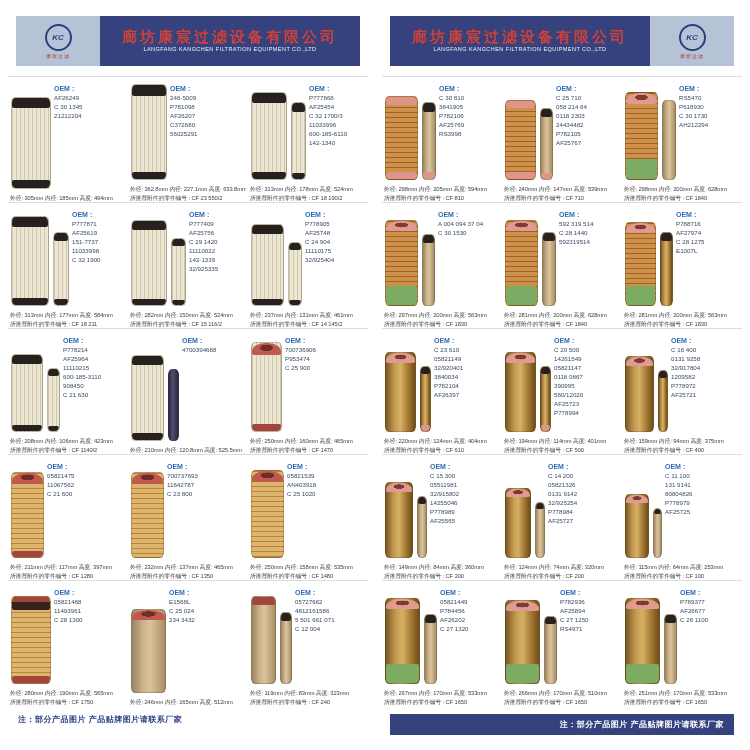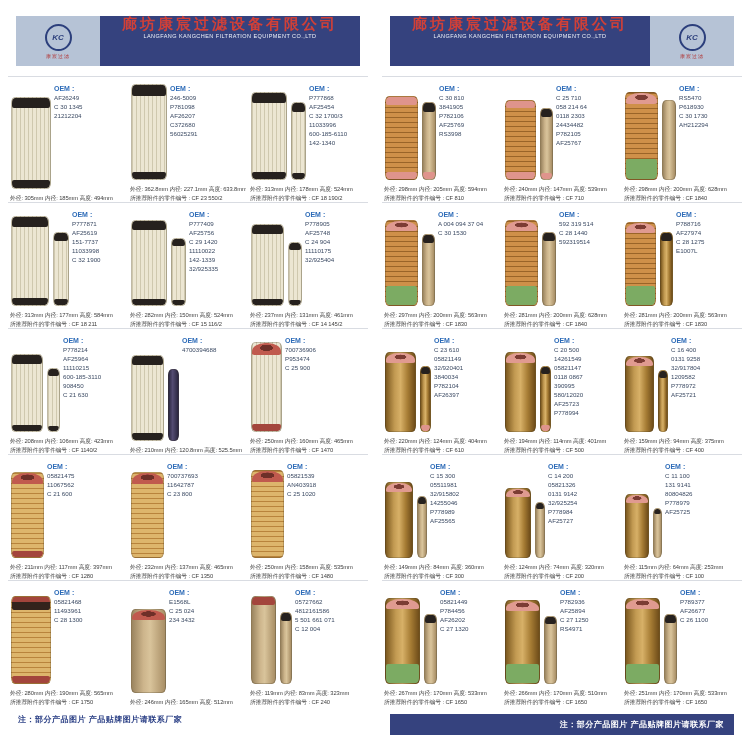--- a/index.html
+++ b/index.html
@@ -6,21 +6,21 @@
     font-family:"Liberation Sans","DejaVu Sans",sans-serif;}
   .sheet{width:750px;height:750px;box-sizing:border-box;padding:16px 8px 0 8px;display:flex;gap:14px;}
   .page{width:360px;box-sizing:border-box;display:flex;flex-direction:column;}
   
   .header{display:flex;height:50px;margin:0 8px;}
   .page.right .header{flex-direction:row-reverse;}
   .logo-box{width:84px;background:#b6c3d6;display:flex;flex-direction:column;align-items:center;justify-content:center;gap:2px;}
   .logo-circle{width:23px;height:23px;border:2px solid #2c3f7c;border-radius:50%;display:flex;align-items:center;justify-content:center;
     color:#2c3f7c;font-size:8px;font-weight:bold;font-style:italic;letter-spacing:0;}
   .logo-cap{font-size:5px;color:#b23636;letter-spacing:1px;}
-  .title-box{flex:1;background:#35427e;display:flex;flex-direction:column;align-items:center;justify-content:flex-start;}
+  .title-box{flex:1;background:#35427e;display:flex;flex-direction:column;align-items:center;justify-content:center;}
   .title-cn{color:#d04038;font-size:15px;font-weight:bold;letter-spacing:3px;line-height:1;}
   .title-en{color:#eef2fa;font-size:5.5px;letter-spacing:0.45px;margin-top:3px;line-height:1;}
   
   .grid{margin-top:10px;display:flex;flex-direction:column;}
   .row{height:126px;box-sizing:border-box;border-top:1px solid #d9dce2;padding-top:5px;display:flex;}
   .cell{flex:1 1 0;min-width:0;display:flex;flex-direction:column;padding:0 2px;box-sizing:border-box;}
   .ctop{flex:1;display:flex;min-height:0;}
   .figs{display:flex;align-items:flex-end;gap:4px;padding:2px 3px 5px 1px;}
   .fig{position:relative;flex:0 0 auto;}
   .fbody{position:absolute;inset:0;border-radius:4px/6px;overflow:hidden;border:1px solid rgba(60,50,30,0.25);}

